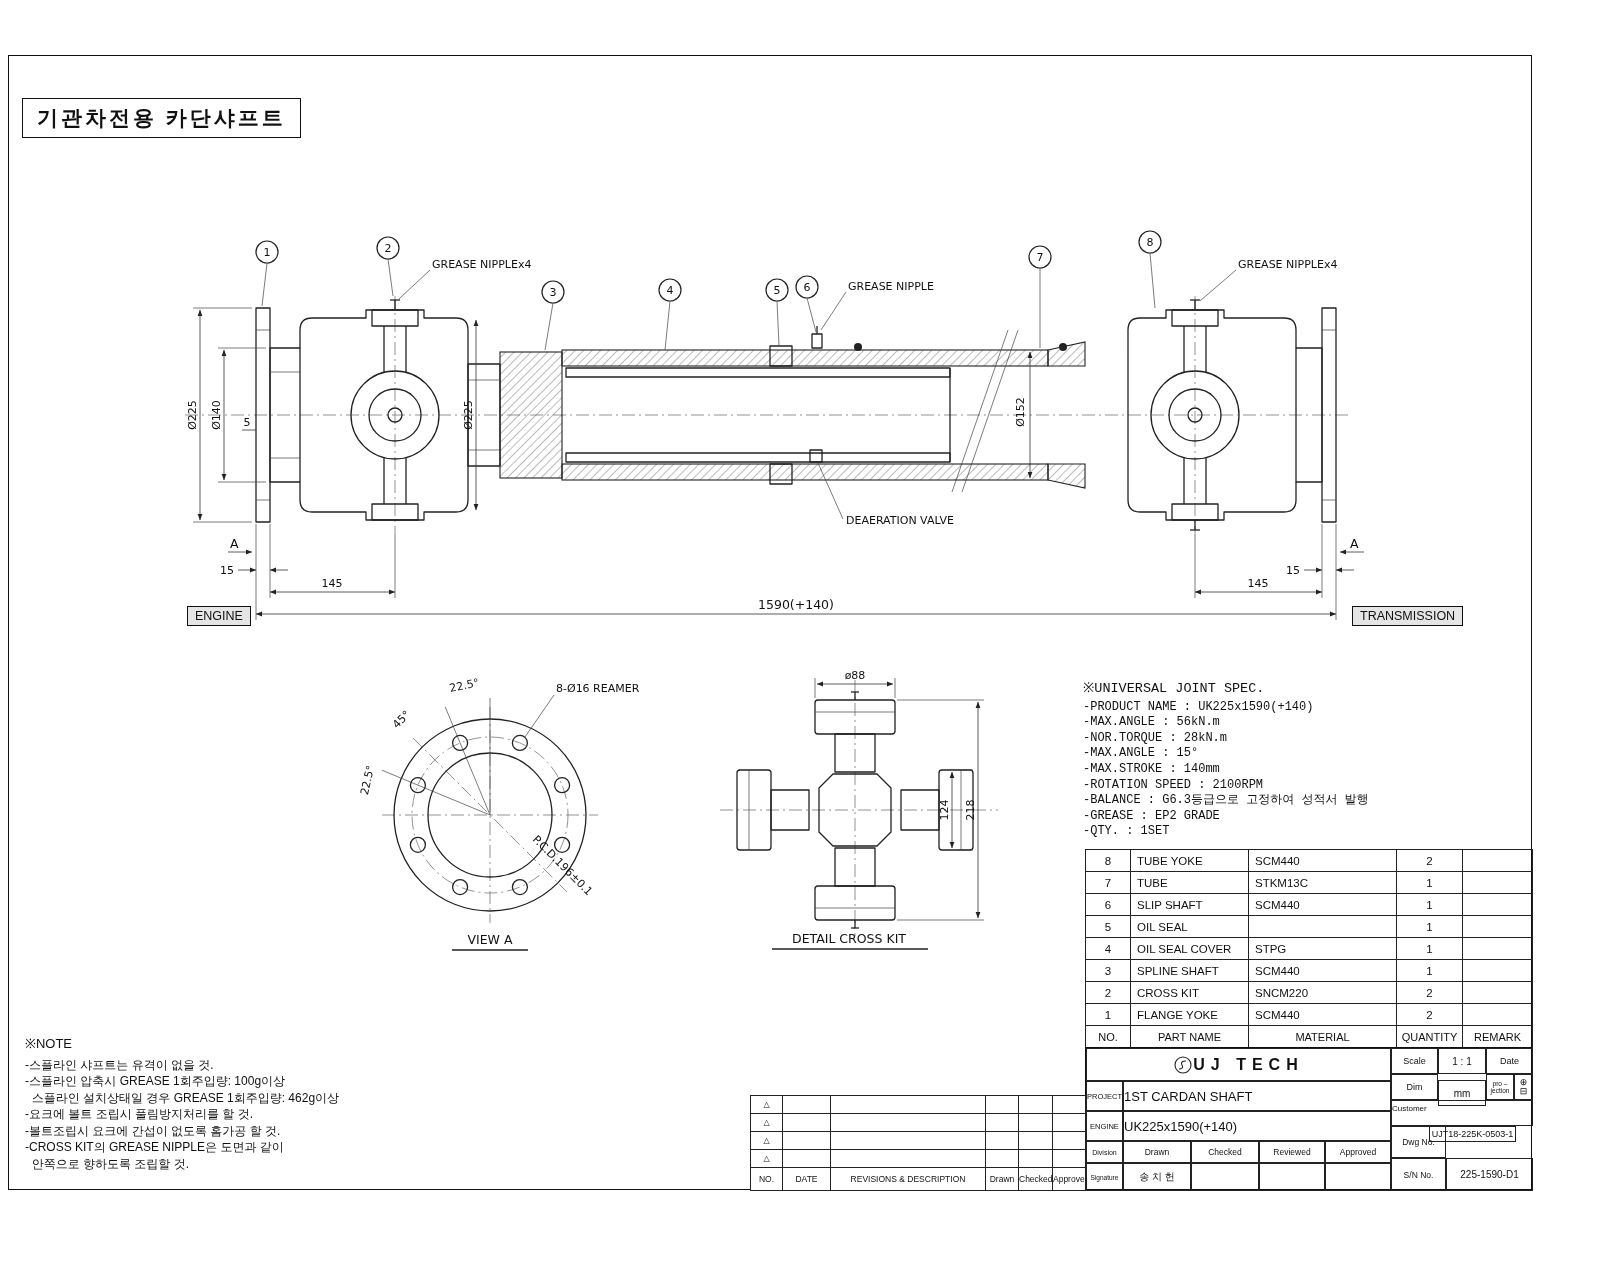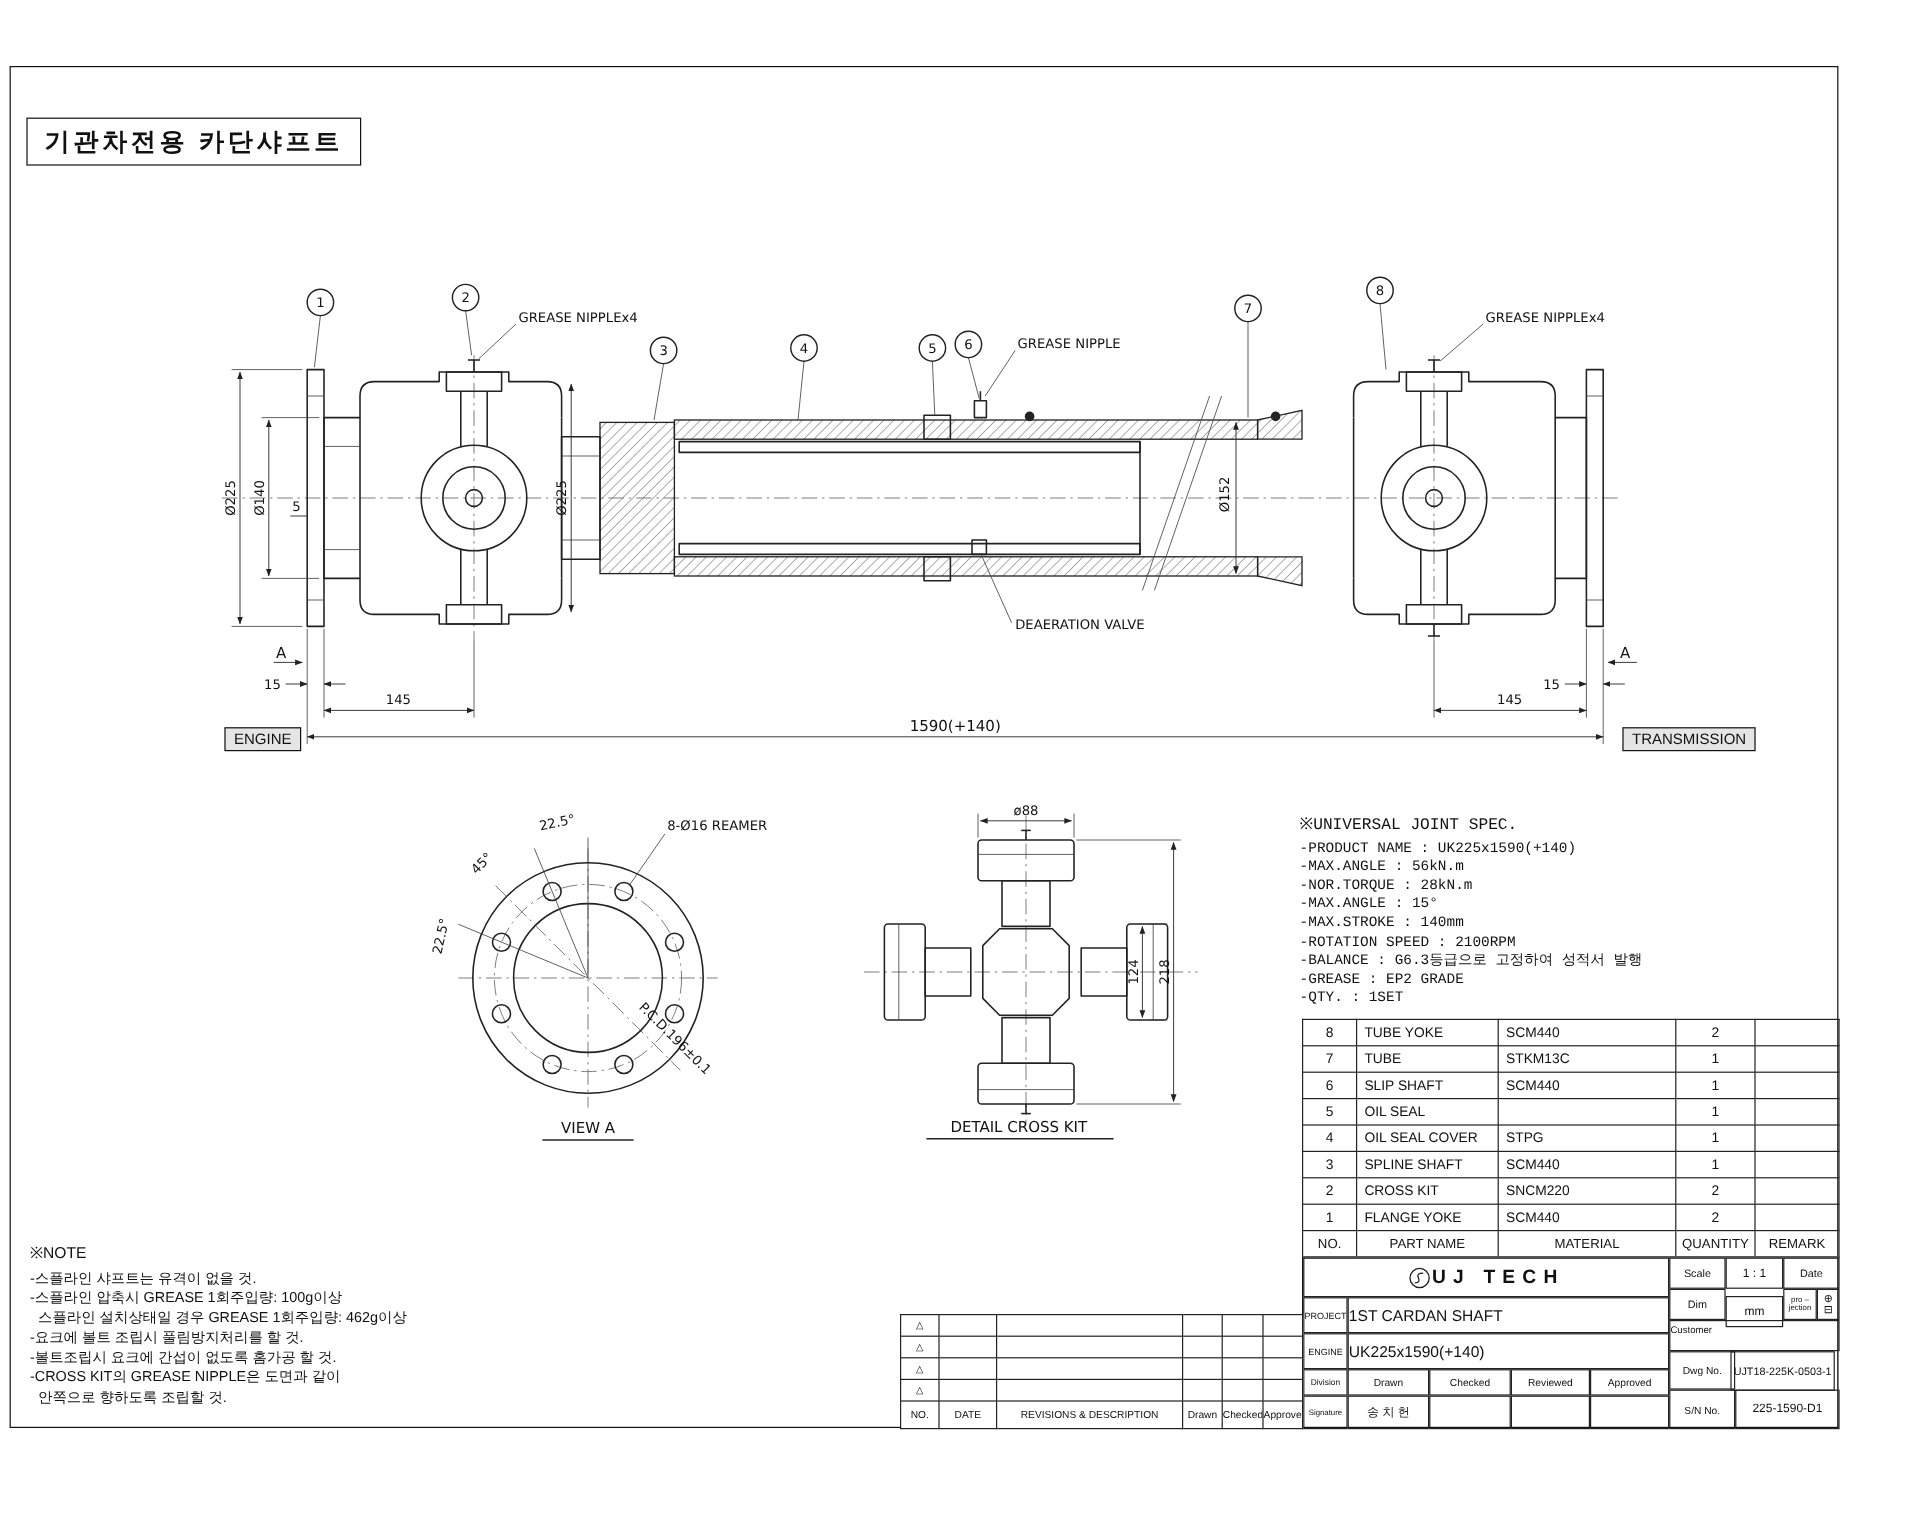--- a/index.html
+++ b/index.html
@@ -409,21 +409,21 @@
   <div class="cell" style="left:400px;top:0;width:47px;height:26px;font-size:9px">Date</div>
   <div class="cell" style="left:305px;top:26px;width:47px;height:26px;font-size:9px">Dim</div>
   <div class="cell" style="left:352px;top:32px;width:48px;height:26px;font-size:10px">mm</div>
   <div class="cell" style="left:400px;top:26px;width:28px;height:26px;font-size:6.5px;white-space:normal">pro – jection</div>
   <div class="cell" style="left:428px;top:26px;width:19px;height:26px;font-size:9px;flex-direction:column;line-height:9px">
     <span>⊕</span>
     <span>⊟</span>
   </div>
   <div class="cell ls" style="left:305px;top:52px;width:142px;height:26px;font-size:8px;align-items:flex-start;padding-top:3px">Customer</div>
   <div class="cell" style="left:305px;top:78px;width:55px;height:32px;font-size:8.5px">Dwg No.</div>
-  <div class="cell" style="left:356px;top:78px;width:87px;height:33px;font-size:9px">UJT18-225K-0503-1</div>
+  <div class="cell" style="left:343px;top:78px;width:87px;height:16px;font-size:9px">UJT18-225K-0503-1</div>
   <div class="cell" style="left:305px;top:110px;width:55px;height:33px;font-size:8.5px">S/N No.</div>
   <div class="cell" style="left:360px;top:110px;width:87px;height:33px;font-size:10px">225-1590-D1</div>
   <div class="cell" style="left:0;top:33px;width:37px;height:30px;font-size:7.5px">PROJECT</div>
   <div class="cell ls" style="left:37px;top:33px;width:268px;height:30px;font-size:13px">1ST CARDAN SHAFT</div>
   <div class="cell" style="left:0;top:63px;width:37px;height:30px;font-size:7.5px">ENGINE</div>
   <div class="cell ls" style="left:37px;top:63px;width:268px;height:30px;font-size:13px">UK225x1590(+140)</div>
   <div class="cell" style="left:0;top:93px;width:37px;height:22px;font-size:7px">Division</div>
   <div class="cell" style="left:37px;top:93px;width:68px;height:22px;font-size:8.5px">Drawn</div>
   <div class="cell" style="left:105px;top:93px;width:68px;height:22px;font-size:8.5px">Checked</div>
   <div class="cell" style="left:173px;top:93px;width:66px;height:22px;font-size:8.5px">Reviewed</div>

